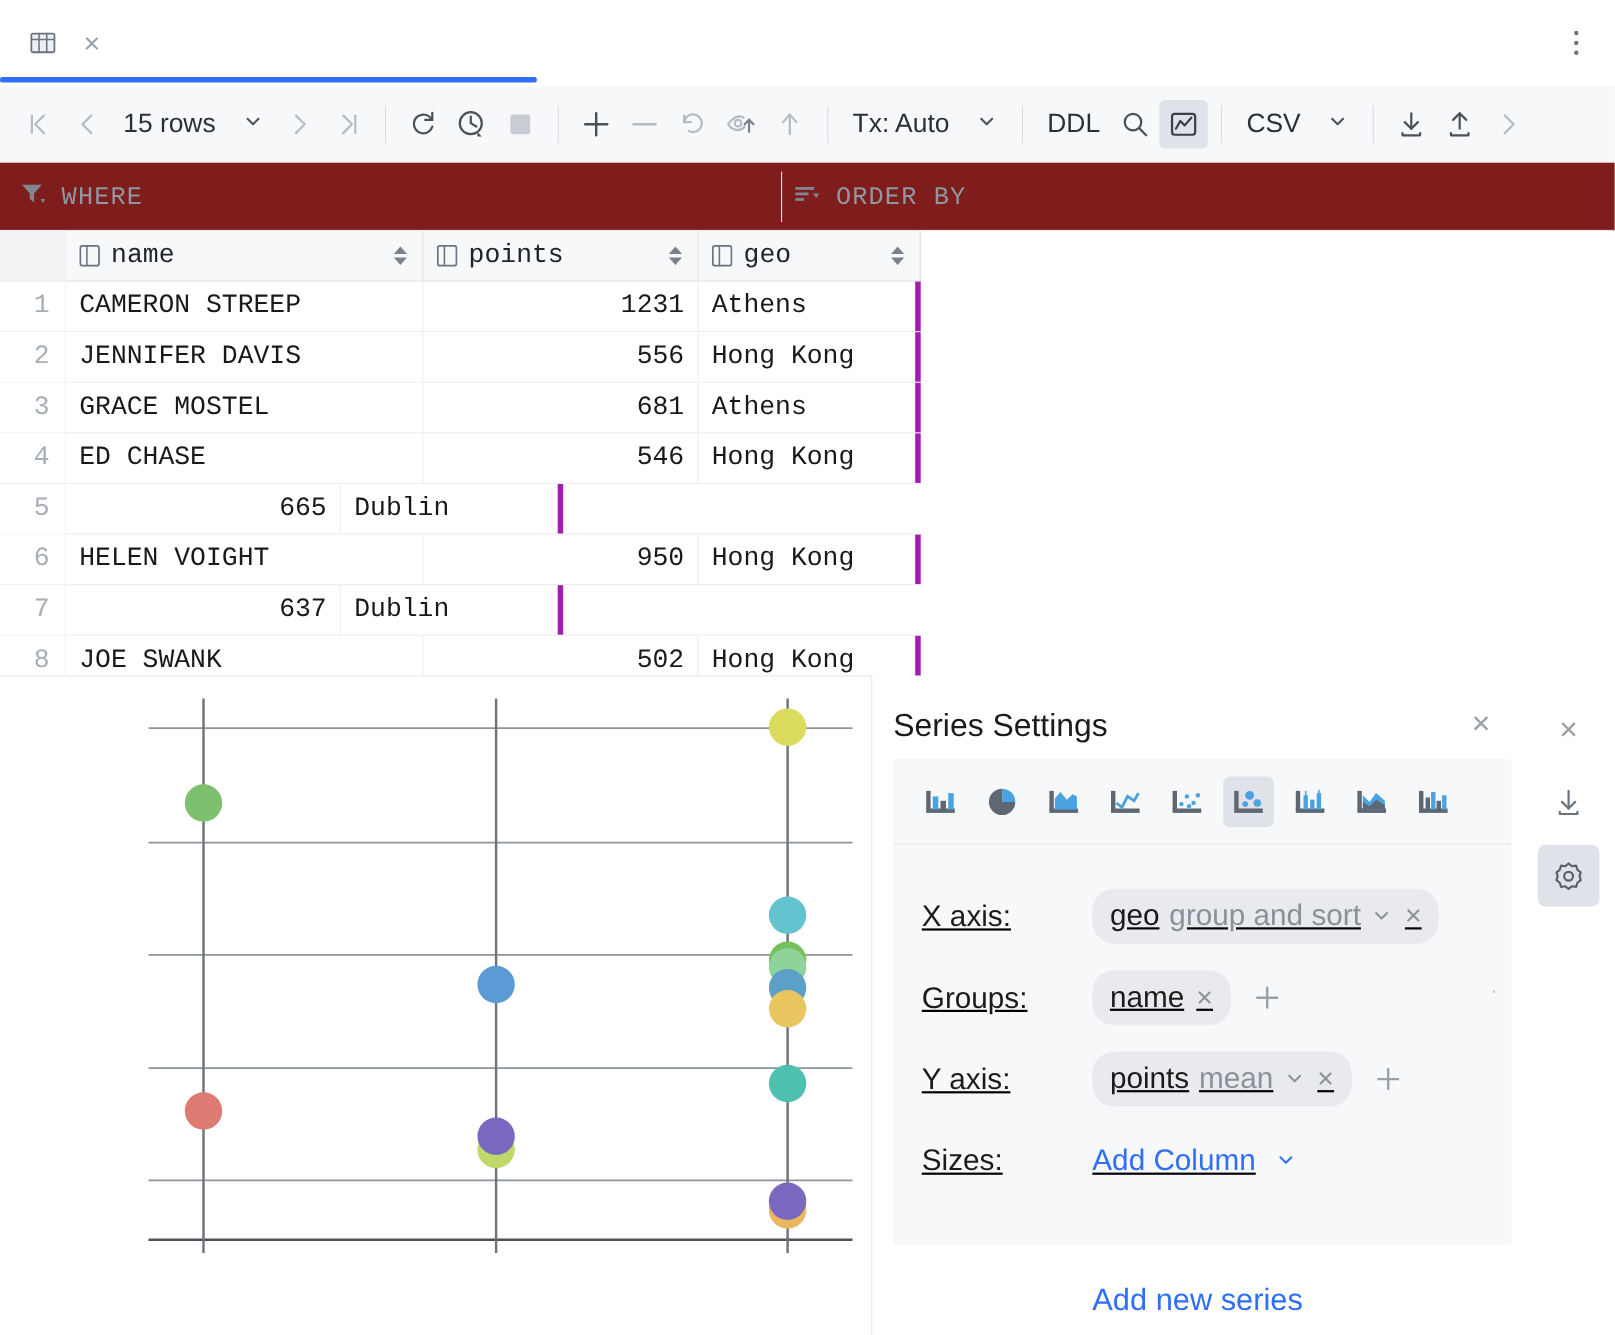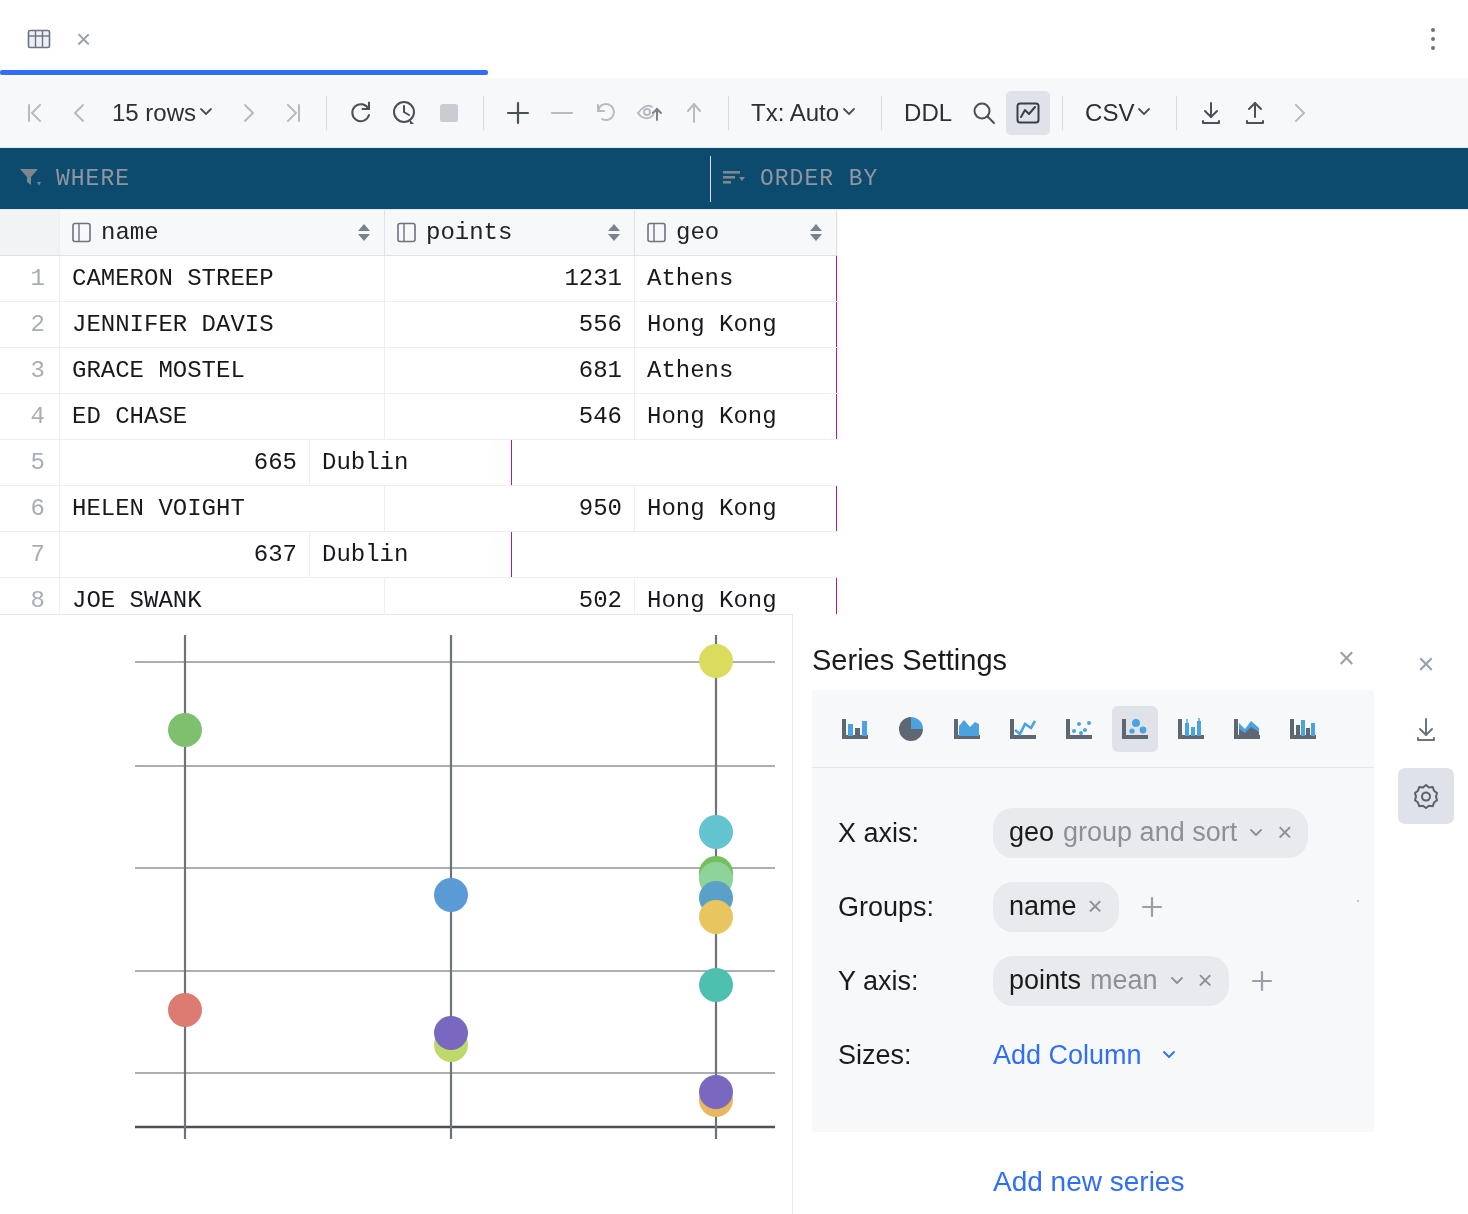--- a/index.html
+++ b/index.html
@@ -47,29 +47,29 @@
     display: flex; align-items: center; gap: 0; padding: 0 14px;
   }
   .tb-btn {
     height: 44px; min-width: 44px; display: flex; align-items: center; justify-content: center;
     color: #4a4f58; cursor: pointer; border-radius: 5px; padding: 0 6px;
   }
   .tb-btn.muted { color: #b6bbc3; }
   .tb-btn.active { background: #dfe2e8; }
   .tb-text {
     font-size: 24px; color: #2b2f36; white-space: nowrap;
-    display: flex; align-items: center; gap: 0; padding: 0 10px; cursor: pointer;
+    display: flex; align-items: center; gap: 24px; padding: 0 10px; cursor: pointer;
   }
   .tb-sep { width: 1px; height: 34px; background: #d8dbe0; margin: 0 12px; flex: none; }
   .chev { display: inline-block; }
 
   
   .filterbar {
     position: absolute; left: 0; top: 148px; width: 1468px; height: 62px;
-    background: #0c4a6e; border-bottom: 1px solid #e6e8ec;
+    background: #7f1d1d; border-bottom: 1px solid #e6e8ec;
   }
   .filt {
     position: absolute; top: 0; height: 61px; display: flex; align-items: center; gap: 14px;
   }
   .filt-label {
     font-family: "Liberation Mono", monospace; font-size: 23px; color: #9097a1; letter-spacing: 1px;
   }
   .filt-div { position: absolute; left: 710px; top: 8px; width: 1px; height: 46px; background: #dfe1e6; }
 
   
@@ -99,42 +99,42 @@
     width: 60px; flex: none; display: flex; align-items: center; justify-content: flex-end;
     padding-right: 14px; font-family: "Liberation Mono", monospace;
     font-size: 24px; color: #a8aeb8; background: #ffffff; border-right: 1px solid #f0f1f3;
   }
   .c-name, .c-points, .c-geo {
     display: flex; align-items: center; font-family: "Liberation Mono", monospace;
     font-size: 24px; color: #17191d; border-right: 1px solid #eceef1;
   }
   .c-name { width: 325px; padding-left: 12px; }
   .c-points { width: 250px; justify-content: flex-end; padding-right: 12px; }
-  .c-geo { width: 202px; padding-left: 12px; border-right: 1px solid #a21caf; }
+  .c-geo { width: 202px; padding-left: 12px; border-right: 5px solid #a21caf; }
 
   
   .chart-pane {
     position: absolute; left: 0; top: 614px; width: 792px; height: 600px;
     background: #ffffff; border-top: 1px solid #e6e8ec;
   }
   .chart-svg { position: absolute; left: 0; top: 0; }
 
   
   .ss-divider { position: absolute; left: 792px; top: 614px; width: 1px; height: 600px; background: #e6e8ec; }
   .ss-panel {
     position: absolute; left: 808px; top: 626px; width: 565px; height: 588px;
     background: #ffffff;
   }
   .ss-title { position: absolute; left: 4px; top: 18px; font-size: 29px; color: #1b1b1c; }
   .ss-close {
     position: absolute; left: 530px; top: 18px; font-size: 29px; color: #9aa0a8; cursor: pointer; line-height: 1;
   }
   .ss-body {
     position: absolute; left: 4px; top: 64px; width: 562px; height: 442px;
-    background: #f7f8fa; border-radius: 3px;
+    background: #f7f8fa; border-radius: 3px; text-decoration: underline;
   }
   .ss-types {
     display: flex; align-items: center; gap: 10px; height: 78px; padding: 0 20px;
     border-bottom: 1px solid #e6e8ec;
   }
   .ctype { width: 46px; height: 46px; display: flex; align-items: center; justify-content: center; border-radius: 6px; cursor: pointer; }
   .ctype.sel { background: #dfe2e8; }
   .ss-rows { padding: 28px 26px 0 26px; }
   .ss-row { display: flex; align-items: center; height: 74px; }
   .ss-lab { width: 155px; flex: none; font-size: 27px; color: #1b1b1c; }

